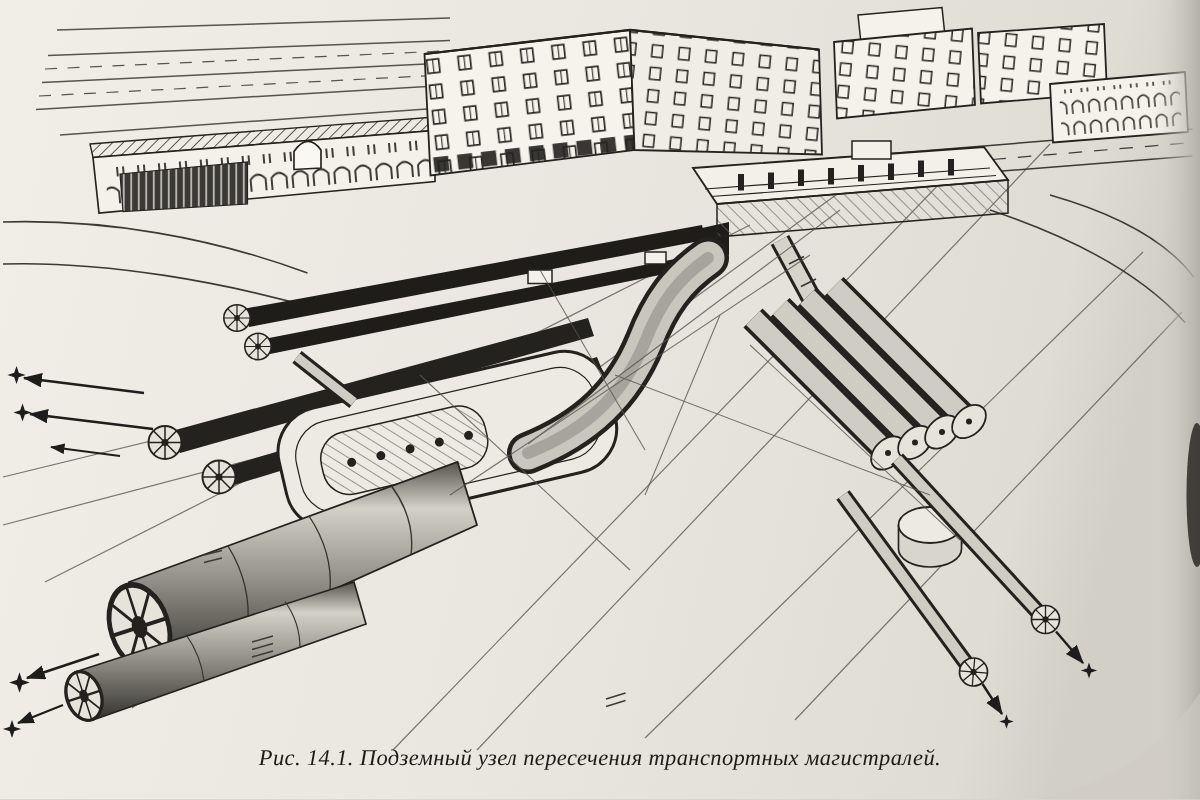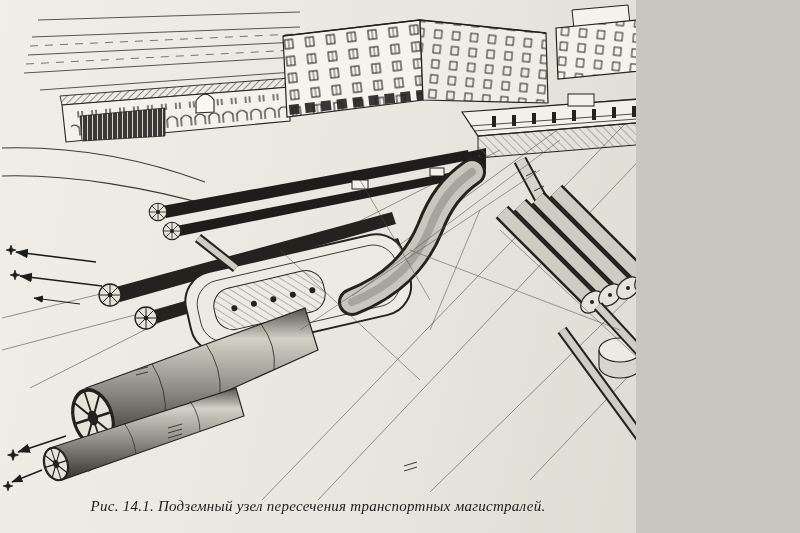--- a/index.html
+++ b/index.html
@@ -1,17 +1,17 @@
 <!DOCTYPE html>
 <html><head>
 <meta charset="utf-8">
 <style>
   html,body{margin:0;padding:0;background:#c9c6bf;}
   .page{
-    position:relative;width:636px;height:533px;overflow:hidden;
+    position:relative;width:800px;height:533px;overflow:hidden;
     background:#e9e6df;
     font-family:"Liberation Serif", serif;
   }
   .page svg{position:absolute;left:0;top:0;}
   .caption{
     position:absolute;left:0;top:498px;width:100%;
     text-align:center;font-style:italic;font-size:15px;
     letter-spacing:.25px;color:#1b1a18;
   }
 </style>

